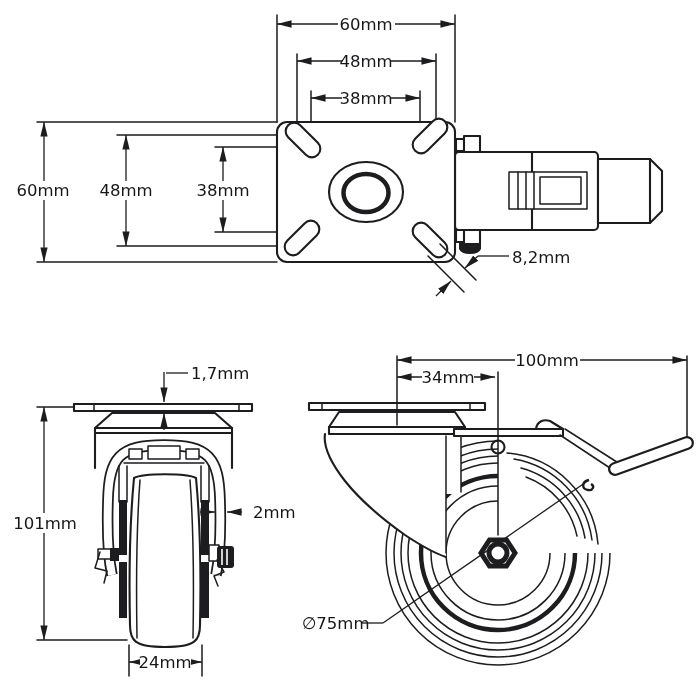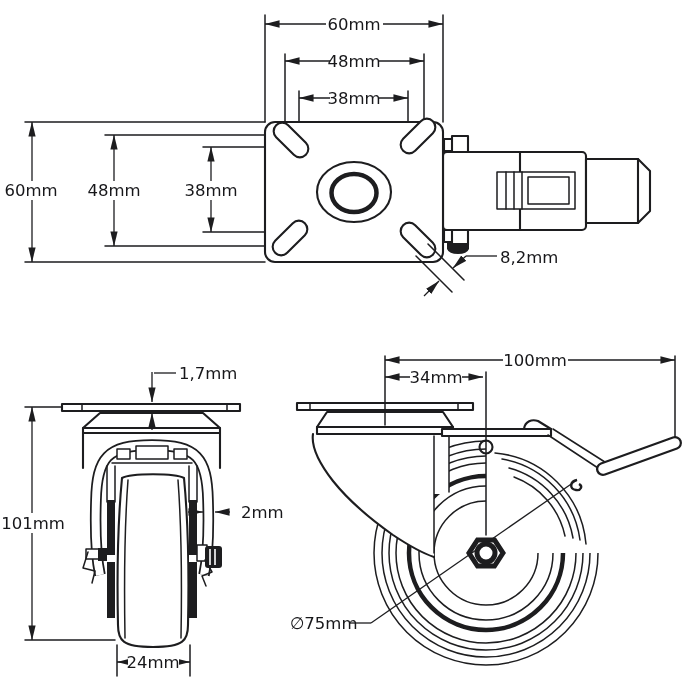--- a/index.html
+++ b/index.html
@@ -1,16 +1,16 @@
 <!DOCTYPE html>
 <html><head>
 <meta charset="utf-8">
 <style>
   html,body{margin:0;padding:0;background:#ffffff;}
-  .page{width:680px;height:700px;background:#fff;position:relative;font-family:"DejaVu Sans",sans-serif;}
+  .page{width:680px;height:700px;background:#fff;position:relative;font-family:"DejaVu Sans",sans-serif;margin-left:12px;}
   svg{display:block}
   .ln{stroke:#1d1d1f;fill:none;stroke-width:2.1;stroke-linejoin:round;stroke-linecap:round}
   .thin{stroke:#1d1d1f;fill:none;stroke-width:1.5;stroke-linejoin:round;stroke-linecap:round}
   .dim{stroke:#1d1d1f;fill:none;stroke-width:1.3;stroke-linecap:butt}
   .wfill{fill:#ffffff}
   .dk{fill:#1d1d1f;stroke:none}
   .lbl{font-family:"DejaVu Sans",sans-serif;font-size:16.5px;fill:#17171a}
   .bg{fill:#ffffff;stroke:none}
 </style>
 </head>

